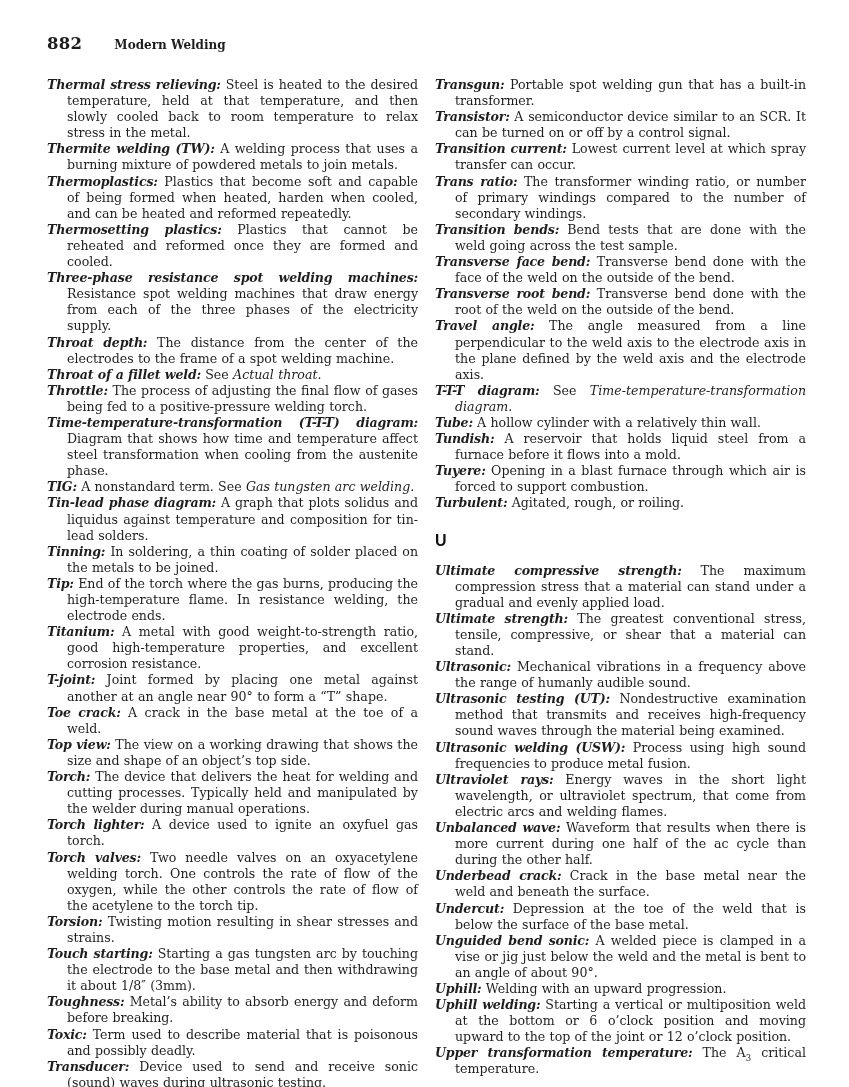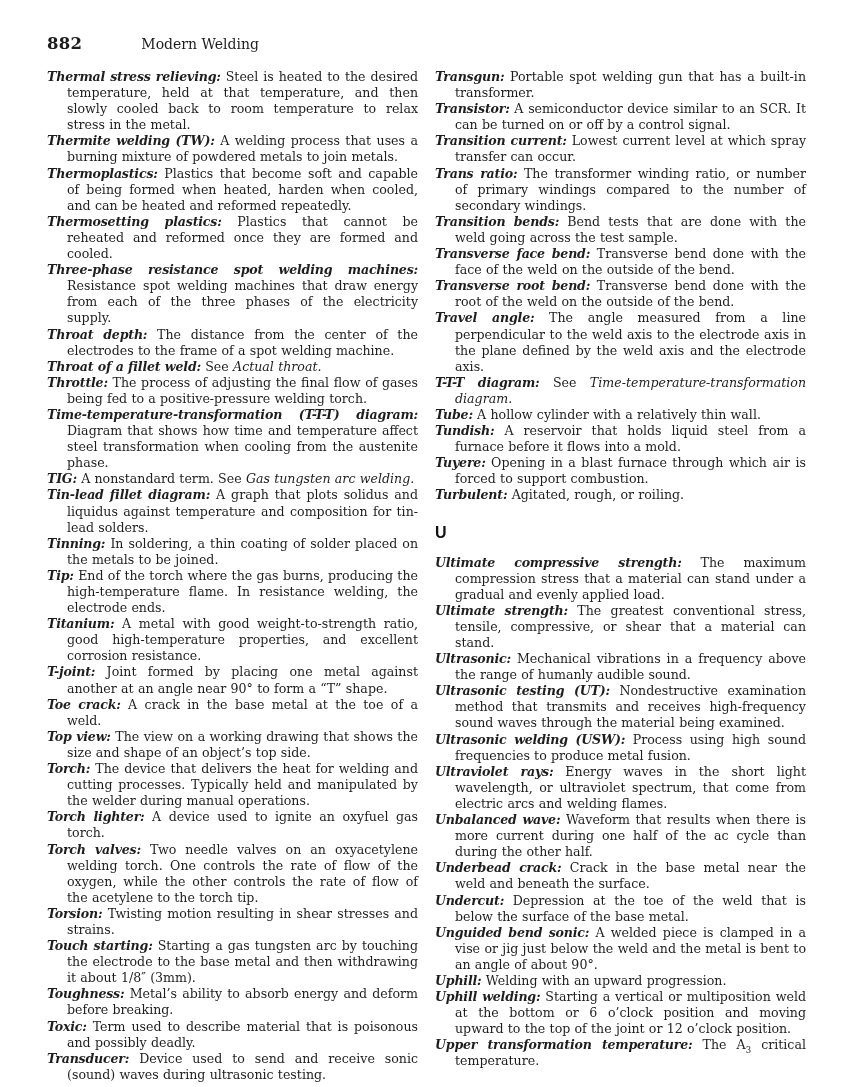--- a/index.html
+++ b/index.html
@@ -14,31 +14,31 @@
     box-sizing: border-box;
     background: #ffffff;
     padding: 34px 44px 0 47px;
     font-family: "DejaVu Serif", "Liberation Serif", serif;
     color: #1e1e1e;
     overflow: hidden;
   }
   .page-header {
     display: flex;
     align-items: baseline;
-    margin-bottom: 16px;
-    gap: 27px;
+    margin-bottom: 24px;
   }
   .page-number {
     font-weight: bold;
     font-size: 16.5px;
     letter-spacing: 0.3px;
   }
   .book-title {
-    font-size: 14px;
+    font-size: 12px;
     margin-left: 32px;
+    font-weight: bold;
   }
   .columns {
     display: flex;
     gap: 17px;
   }
   .col {
     width: 371px;
     flex: 0 0 auto;
   }
   .entry {
@@ -83,21 +83,21 @@
         <p class="entry"><span class="term">Thermal stress relieving:</span> <span>Steel is heated to the desired temperature, held at that temperature, and then slowly cooled back to room temperature to relax stress in the metal.</span></p>
         <p class="entry"><span class="term">Thermite welding (TW):</span> <span>A welding process that uses a burning mixture of powdered metals to join metals.</span></p>
         <p class="entry"><span class="term">Thermoplastics:</span> <span>Plastics that become soft and capable of being formed when heated, harden when cooled, and can be heated and reformed repeatedly.</span></p>
         <p class="entry"><span class="term">Thermosetting plastics:</span> <span>Plastics that cannot be reheated and reformed once they are formed and cooled.</span></p>
         <p class="entry"><span class="term">Three-phase resistance spot welding machines:</span> <span>Resistance spot welding machines that draw energy from each of the three phases of the electricity supply.</span></p>
         <p class="entry"><span class="term">Throat depth:</span> <span>The distance from the center of the electrodes to the frame of a spot welding machine.</span></p>
         <p class="entry"><span class="term">Throat of a fillet weld:</span> <span>See </span><span class="xref">Actual throat.</span></p>
         <p class="entry"><span class="term">Throttle:</span> <span>The process of adjusting the final flow of gases being fed to a positive-pressure welding torch.</span></p>
         <p class="entry"><span class="term">Time-temperature-transformation (T-T-T) diagram:</span> <span>Diagram that shows how time and temperature affect steel transformation when cooling from the austenite phase.</span></p>
         <p class="entry"><span class="term">TIG:</span> <span>A nonstandard term. See </span><span class="xref">Gas tungsten arc welding.</span></p>
-        <p class="entry"><span class="term">Tin-lead fillet diagram:</span> <span>A graph that plots solidus and liquidus against temperature and composition for tin-lead solders.</span></p>
+        <p class="entry"><span class="term">Tin-lead phase diagram:</span> <span>A graph that plots solidus and liquidus against temperature and composition for tin-lead solders.</span></p>
         <p class="entry"><span class="term">Tinning:</span> <span>In soldering, a thin coating of solder placed on the metals to be joined.</span></p>
         <p class="entry"><span class="term">Tip:</span> <span>End of the torch where the gas burns, producing the high-temperature flame. In resistance welding, the electrode ends.</span></p>
         <p class="entry"><span class="term">Titanium:</span> <span>A metal with good weight-to-strength ratio, good high-temperature properties, and excellent corrosion resistance.</span></p>
         <p class="entry"><span class="term">T-joint:</span> <span>Joint formed by placing one metal against another at an angle near 90° to form a “T” shape.</span></p>
         <p class="entry"><span class="term">Toe crack:</span> <span>A crack in the base metal at the toe of a weld.</span></p>
         <p class="entry"><span class="term">Top view:</span> <span>The view on a working drawing that shows the size and shape of an object’s top side.</span></p>
         <p class="entry"><span class="term">Torch:</span> <span>The device that delivers the heat for welding and cutting processes. Typically held and manipulated by the welder during manual operations.</span></p>
         <p class="entry"><span class="term">Torch lighter:</span> <span>A device used to ignite an oxyfuel gas torch.</span></p>
         <p class="entry"><span class="term">Torch valves:</span> <span>Two needle valves on an oxyacetylene welding torch. One controls the rate of flow of the oxygen, while the other controls the rate of flow of the acetylene to the torch tip.</span></p>
         <p class="entry"><span class="term">Torsion:</span> <span>Twisting motion resulting in shear stresses and strains.</span></p>

